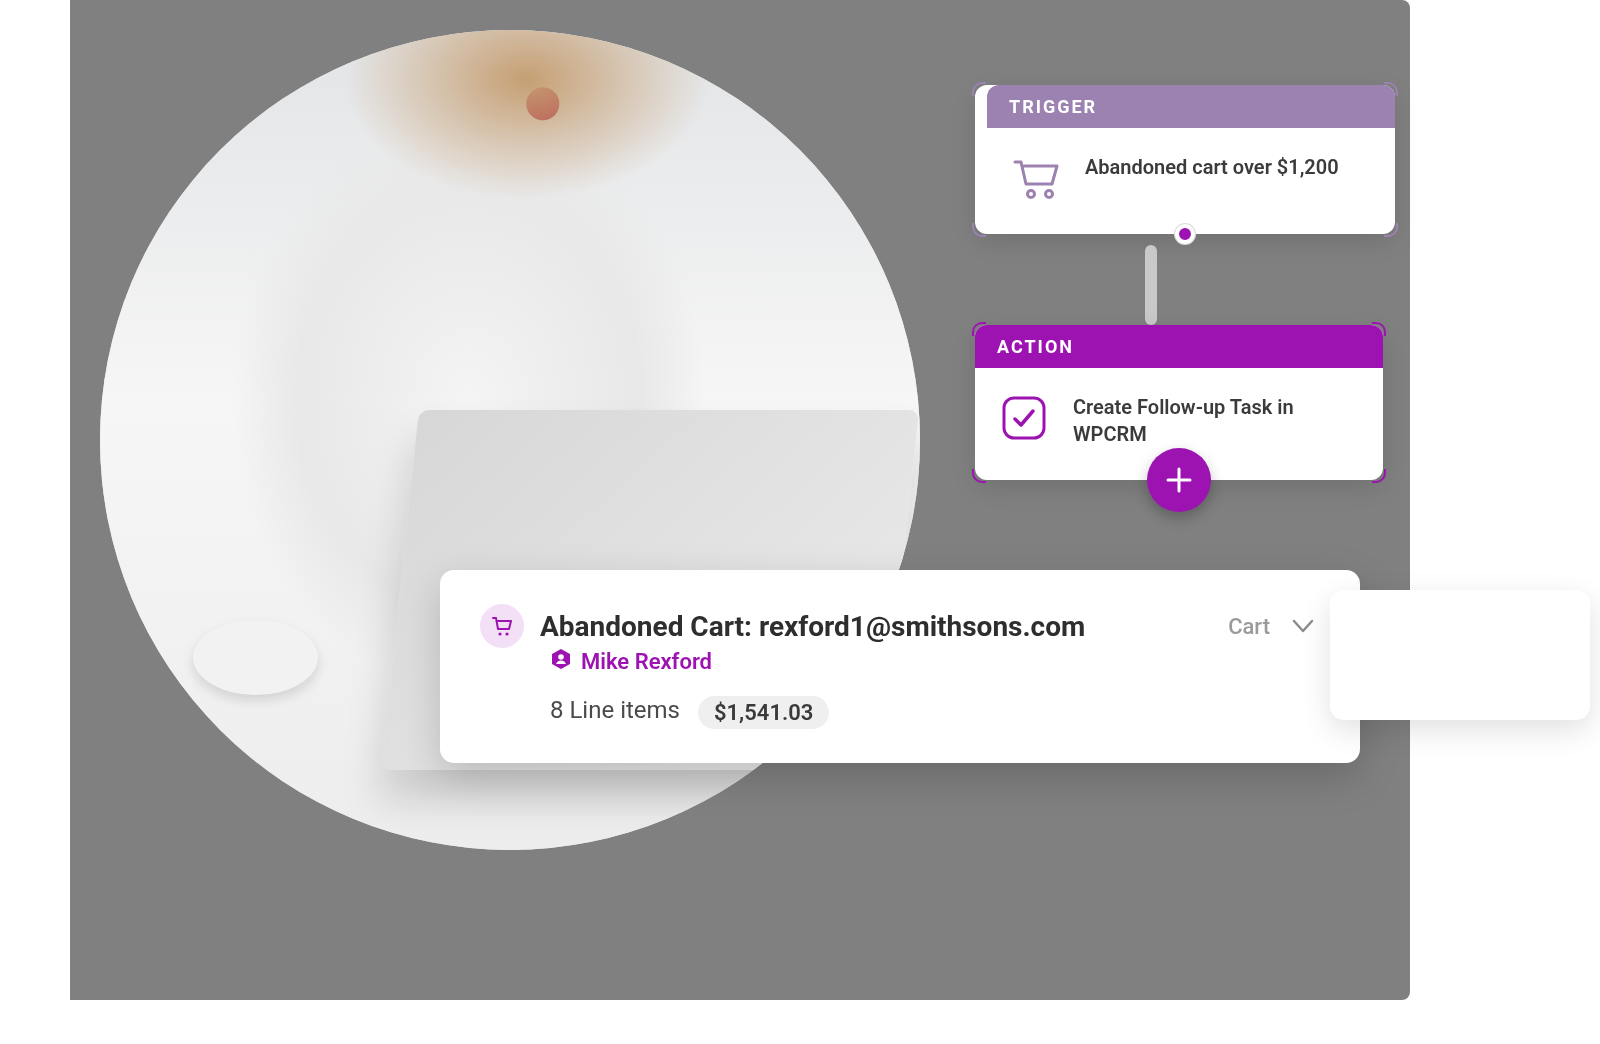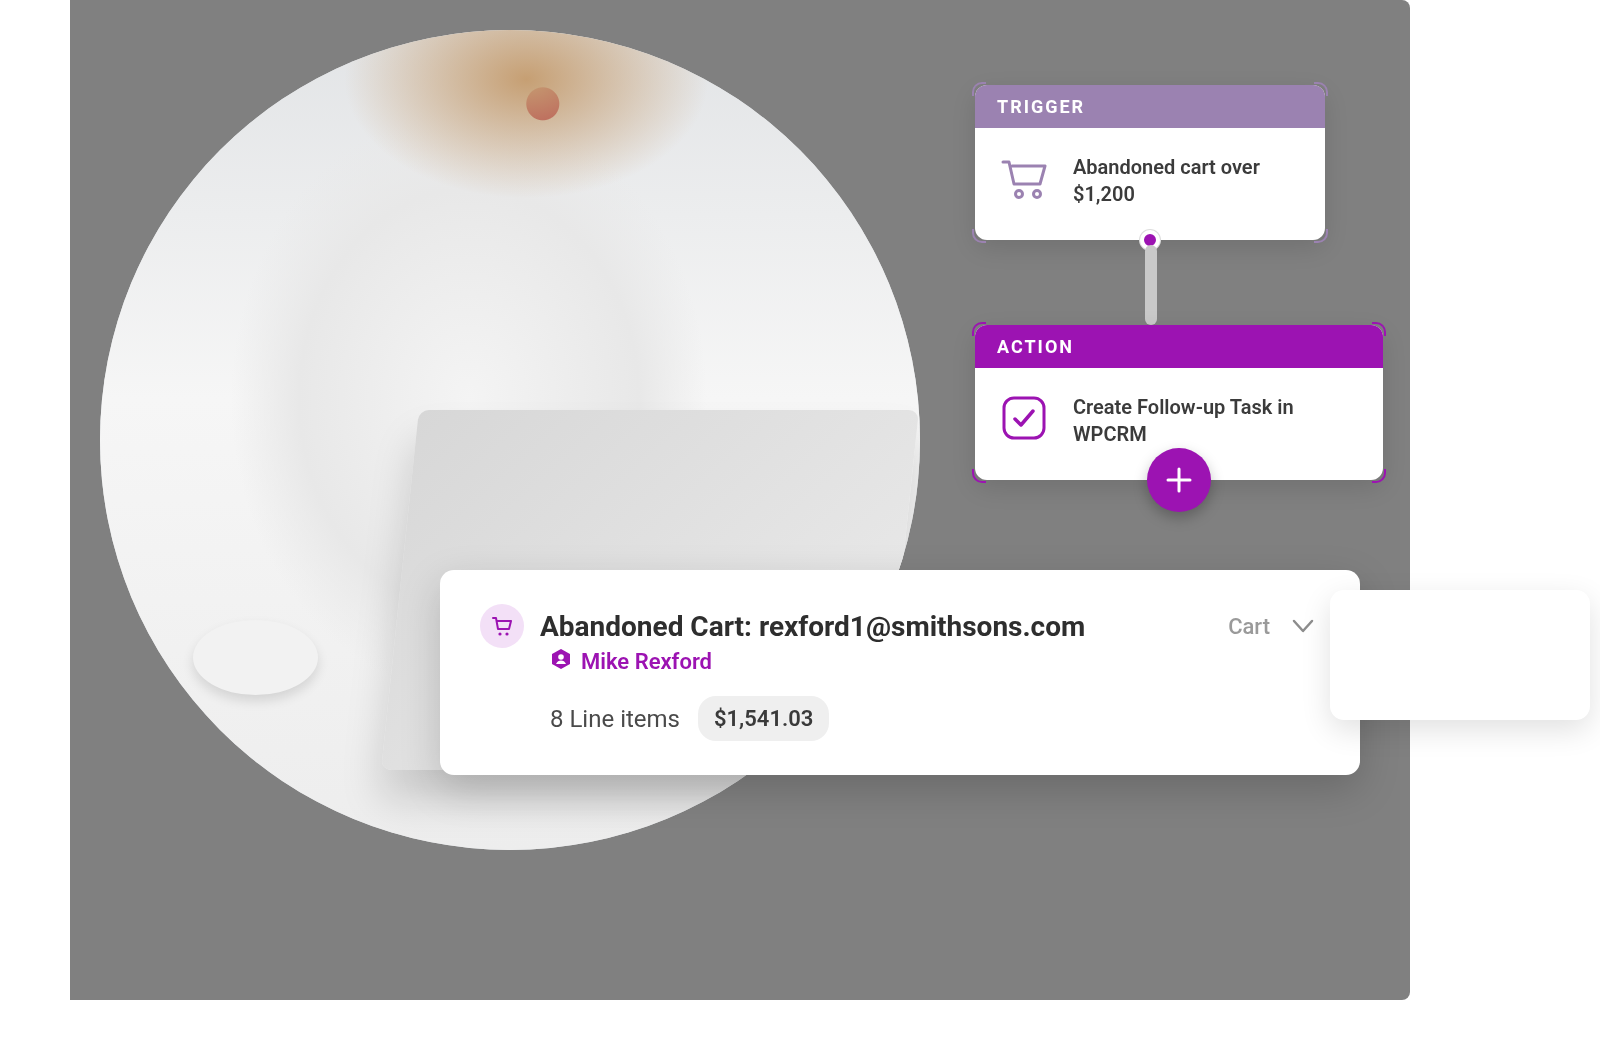--- a/index.html
+++ b/index.html
@@ -71,21 +71,21 @@
   }
 
   
   .wf-card {
     position: absolute;
     background: #fff;
     border-radius: 12px;
     box-shadow: 0 8px 24px rgba(0,0,0,0.12);
     overflow: visible;
   }
-  .wf-trigger { left: 905px; top: 85px; width: 350px; }
+  .wf-trigger { left: 905px; top: 85px; width: 420px; padding-left: 12px; }
   .wf-action  { left: 905px; top: 325px; width: 408px; }
   .wf-card .wf-header {
     padding: 11px 22px;
     font-weight: 700;
     letter-spacing: 2px;
     font-size: 18px;
     color: #fff;
     border-top-left-radius: 12px;
     border-top-right-radius: 12px;
   }
@@ -204,29 +204,29 @@
     display: flex; align-items: center; gap: 9px;
   }
   .task-user {
     font-size: 22px;
     font-weight: 600;
     color: #9c13b2;
   }
   .task-row3 {
     margin-left: 70px;
     margin-top: 22px;
-    display: flex; align-items: center; gap: 18px;
+    display: flex; align-items: flex-start; gap: 18px;
   }
   .task-line-items {
     font-size: 24px;
     color: #4a4a4a;
   }
   .task-total {
     background: #efefef;
-    padding: 10px 16px;
+    padding: 4px 16px;
     border-radius: 18px;
     font-size: 22px;
     font-weight: 600;
     color: #3a3a3a;
   }
 
   
   .edge-card {
     position: absolute;
     right: -180px;

